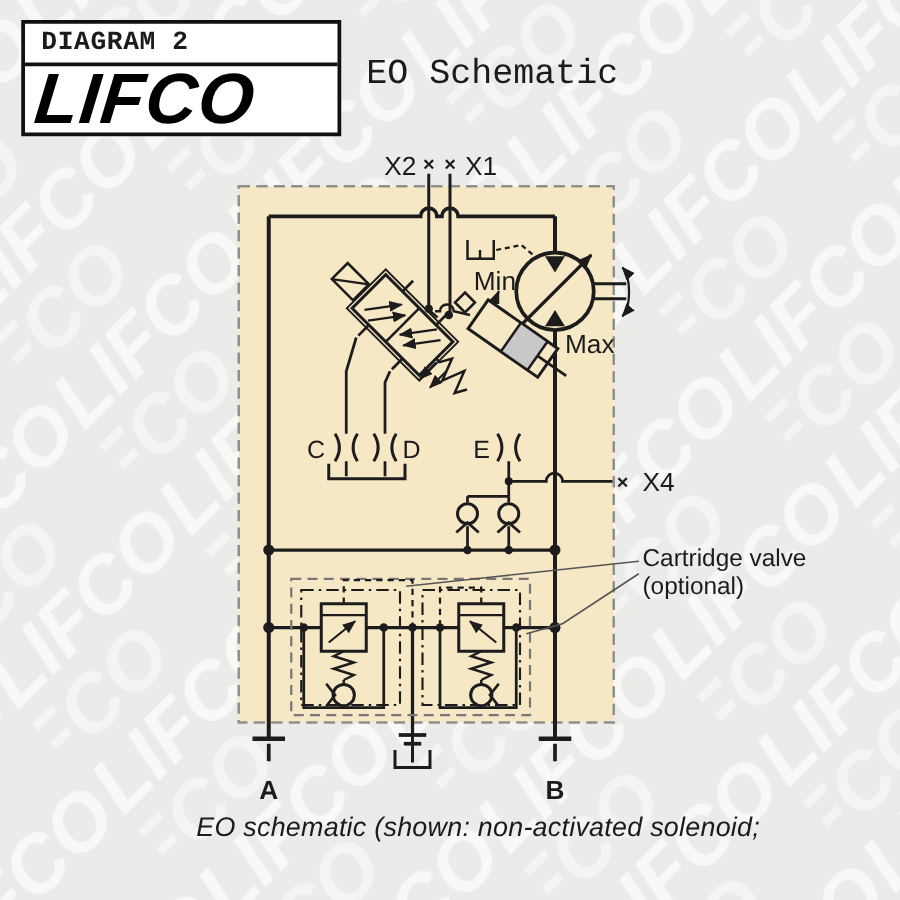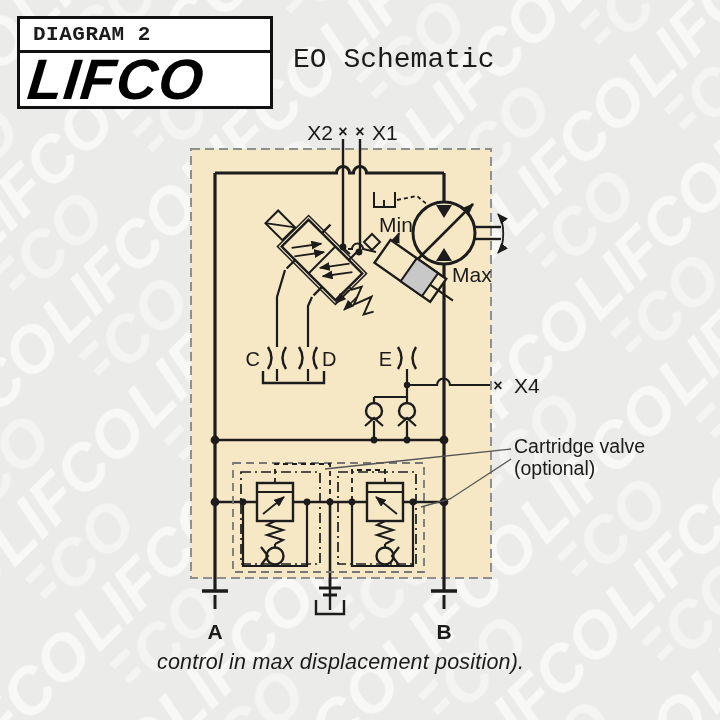--- a/index.html
+++ b/index.html
@@ -219,15 +219,15 @@
         <path d="M319,588 H341" stroke-width="3"></path>
         <path d="M323,595 H337" stroke-width="3"></path>
         <path d="M316,600 V614 H344 V600" stroke-width="2.4"></path>
       </g>
     </g>
     <text class="lbl lbl-b" x="215" y="639" text-anchor="middle">A</text>
     <text class="lbl lbl-b" x="444" y="639" text-anchor="middle">B</text>
   </svg>
 
   <div id="caption">
-    <div>control in max displacement position).</div>
+    <div>EO schematic (shown: non-activated solenoid;</div>
   </div>
 </div>
 
 </body></html>

